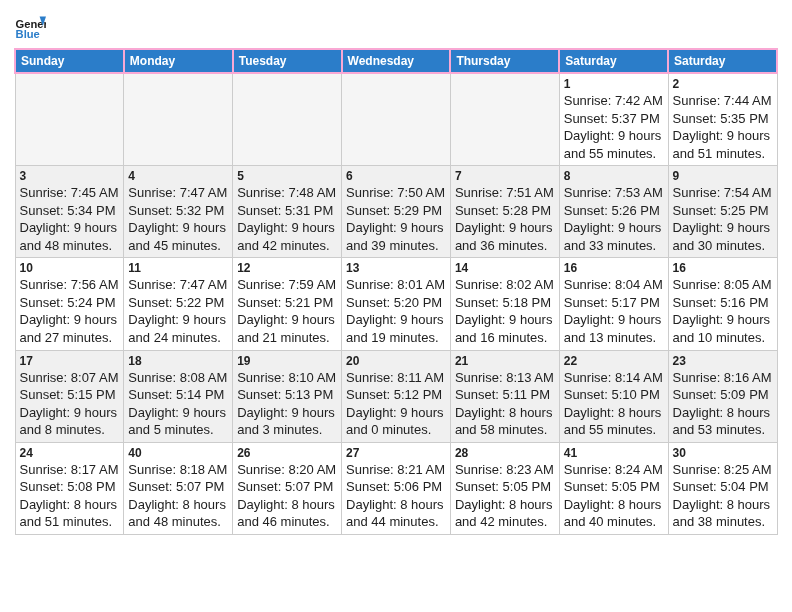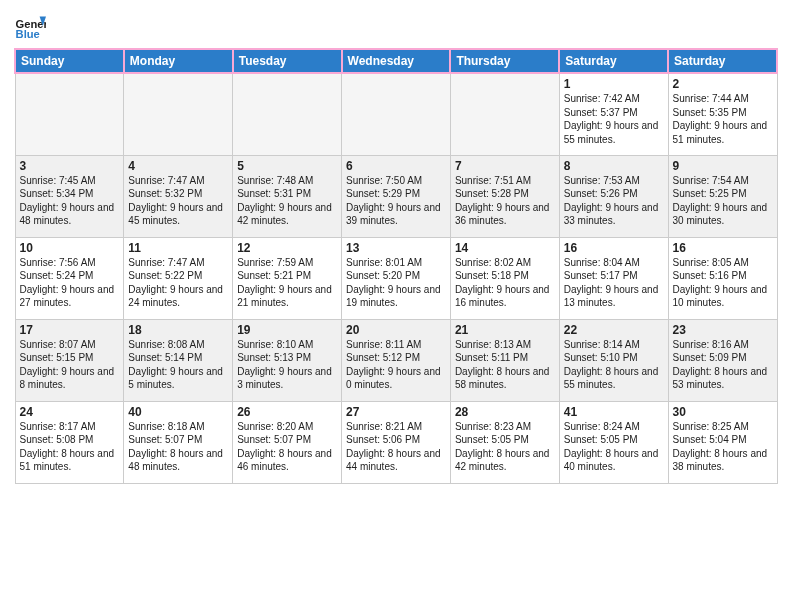--- a/index.html
+++ b/index.html
@@ -71,21 +71,21 @@
     .cal-cell.shade {
       background: #f0f0f0;
     }
     .day-num {
       font-size: 12px;
       font-weight: bold;
       display: block;
       margin-bottom: 1px;
     }
     .cell-text {
-      font-size: 10px;
+      font-size: 13px;
       line-height: 1.35;
       color: #222;
     }
   </style>
 </head>
 <body>
 
 <div class="page">
   <div class="header">
     <div class="logo">

